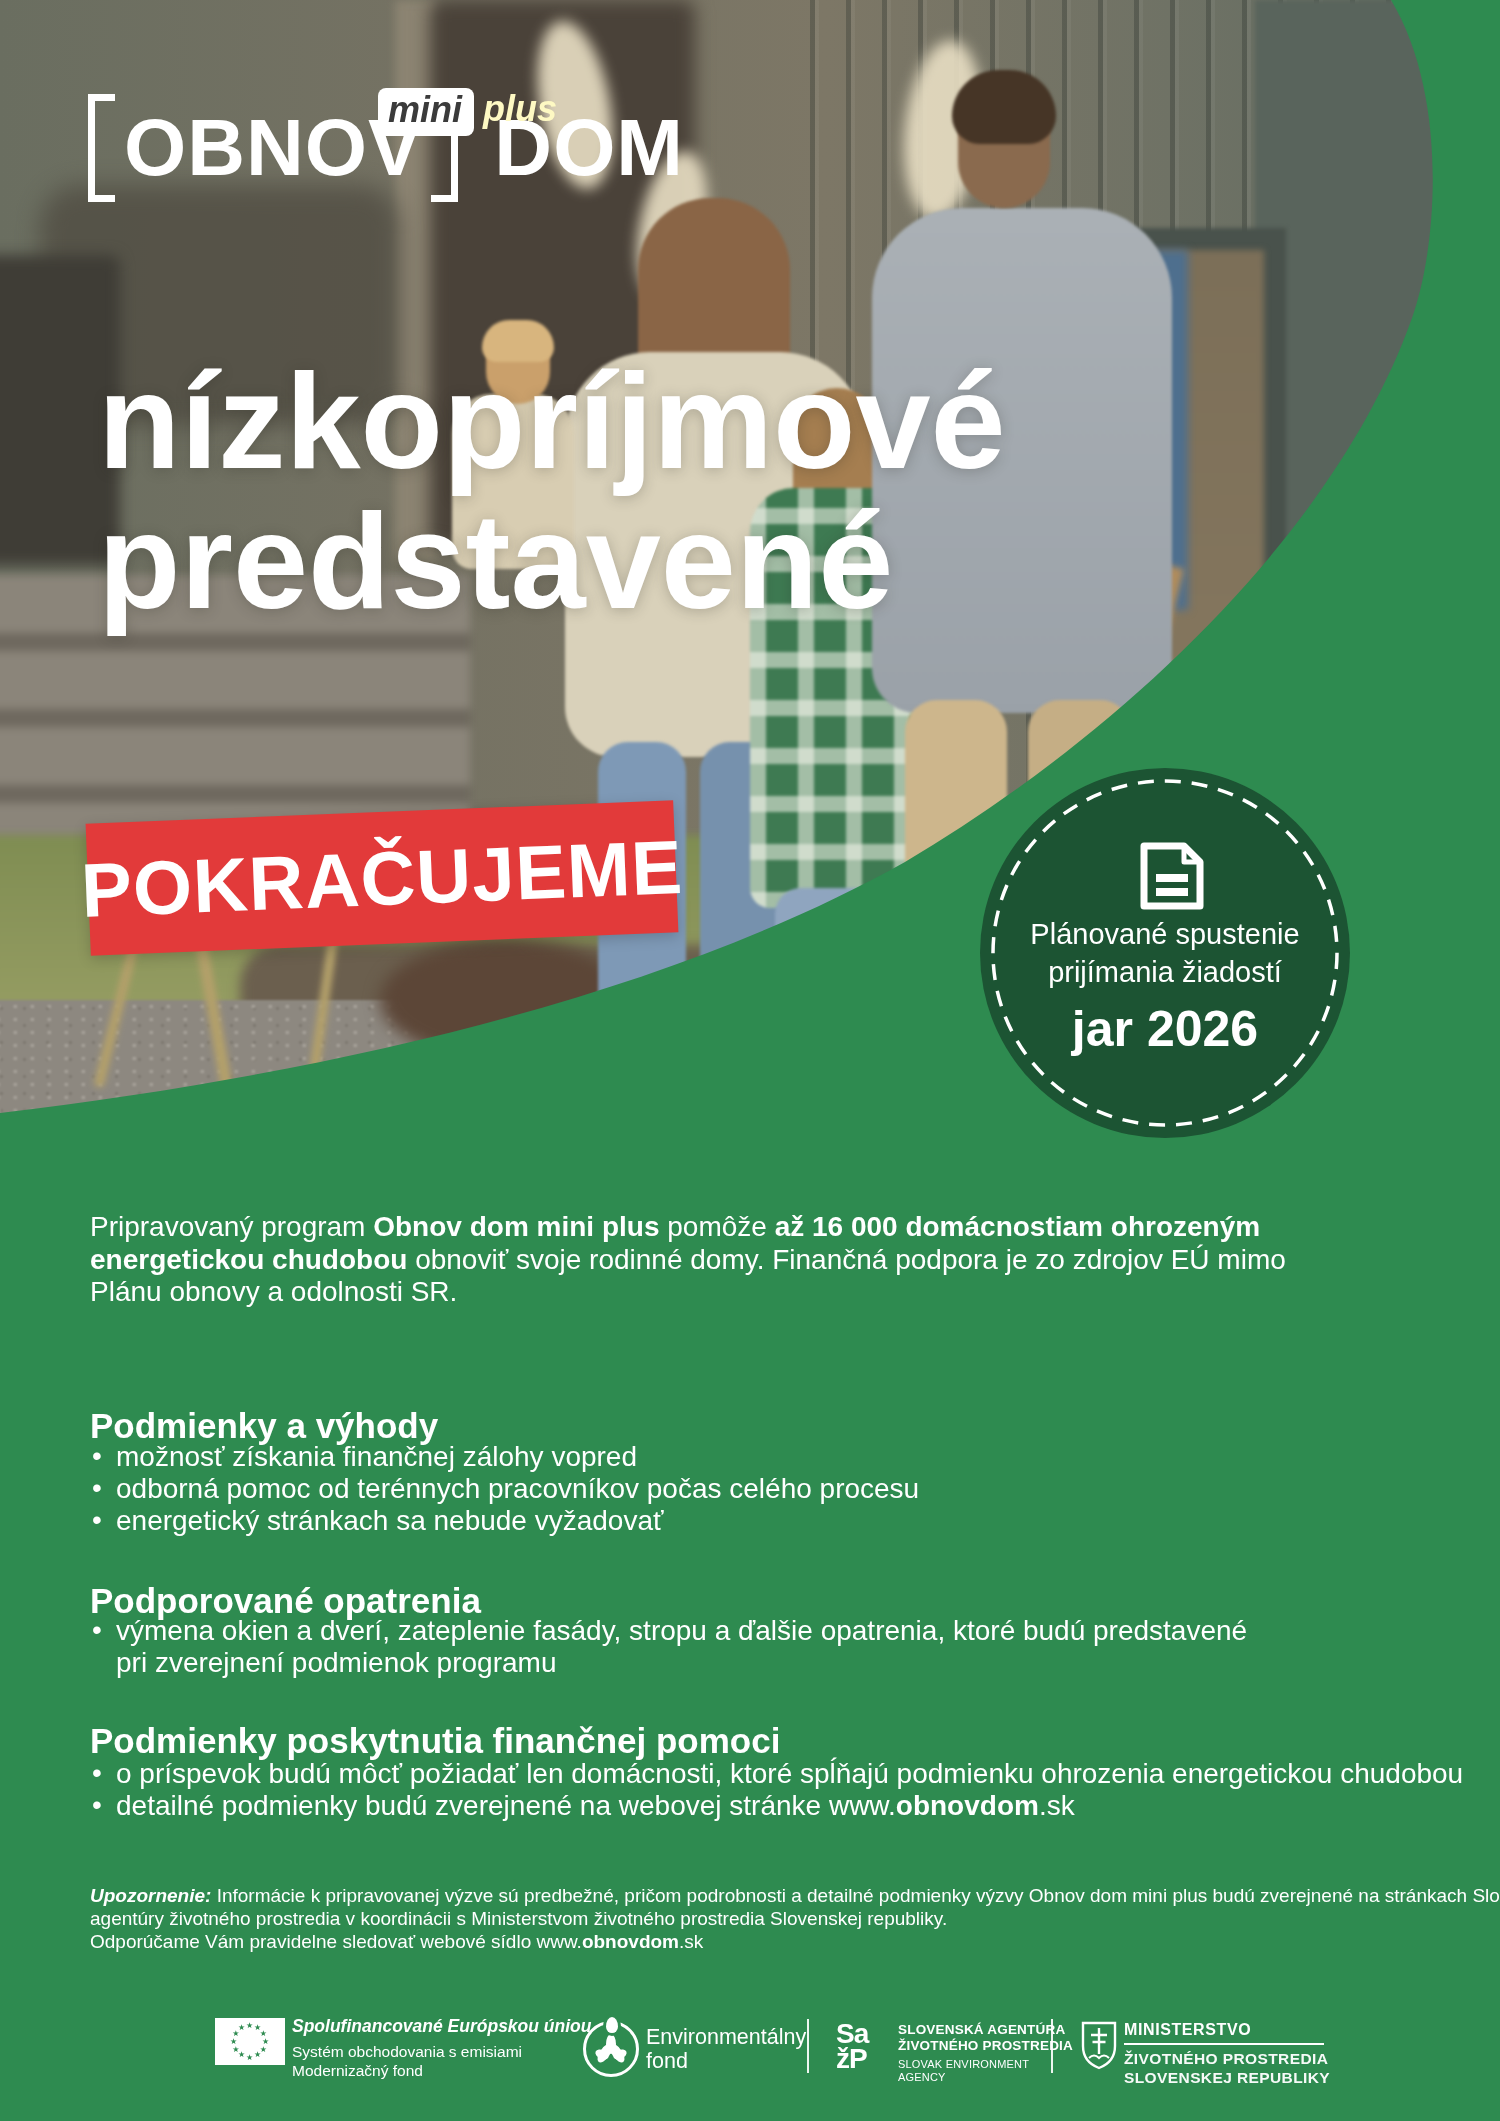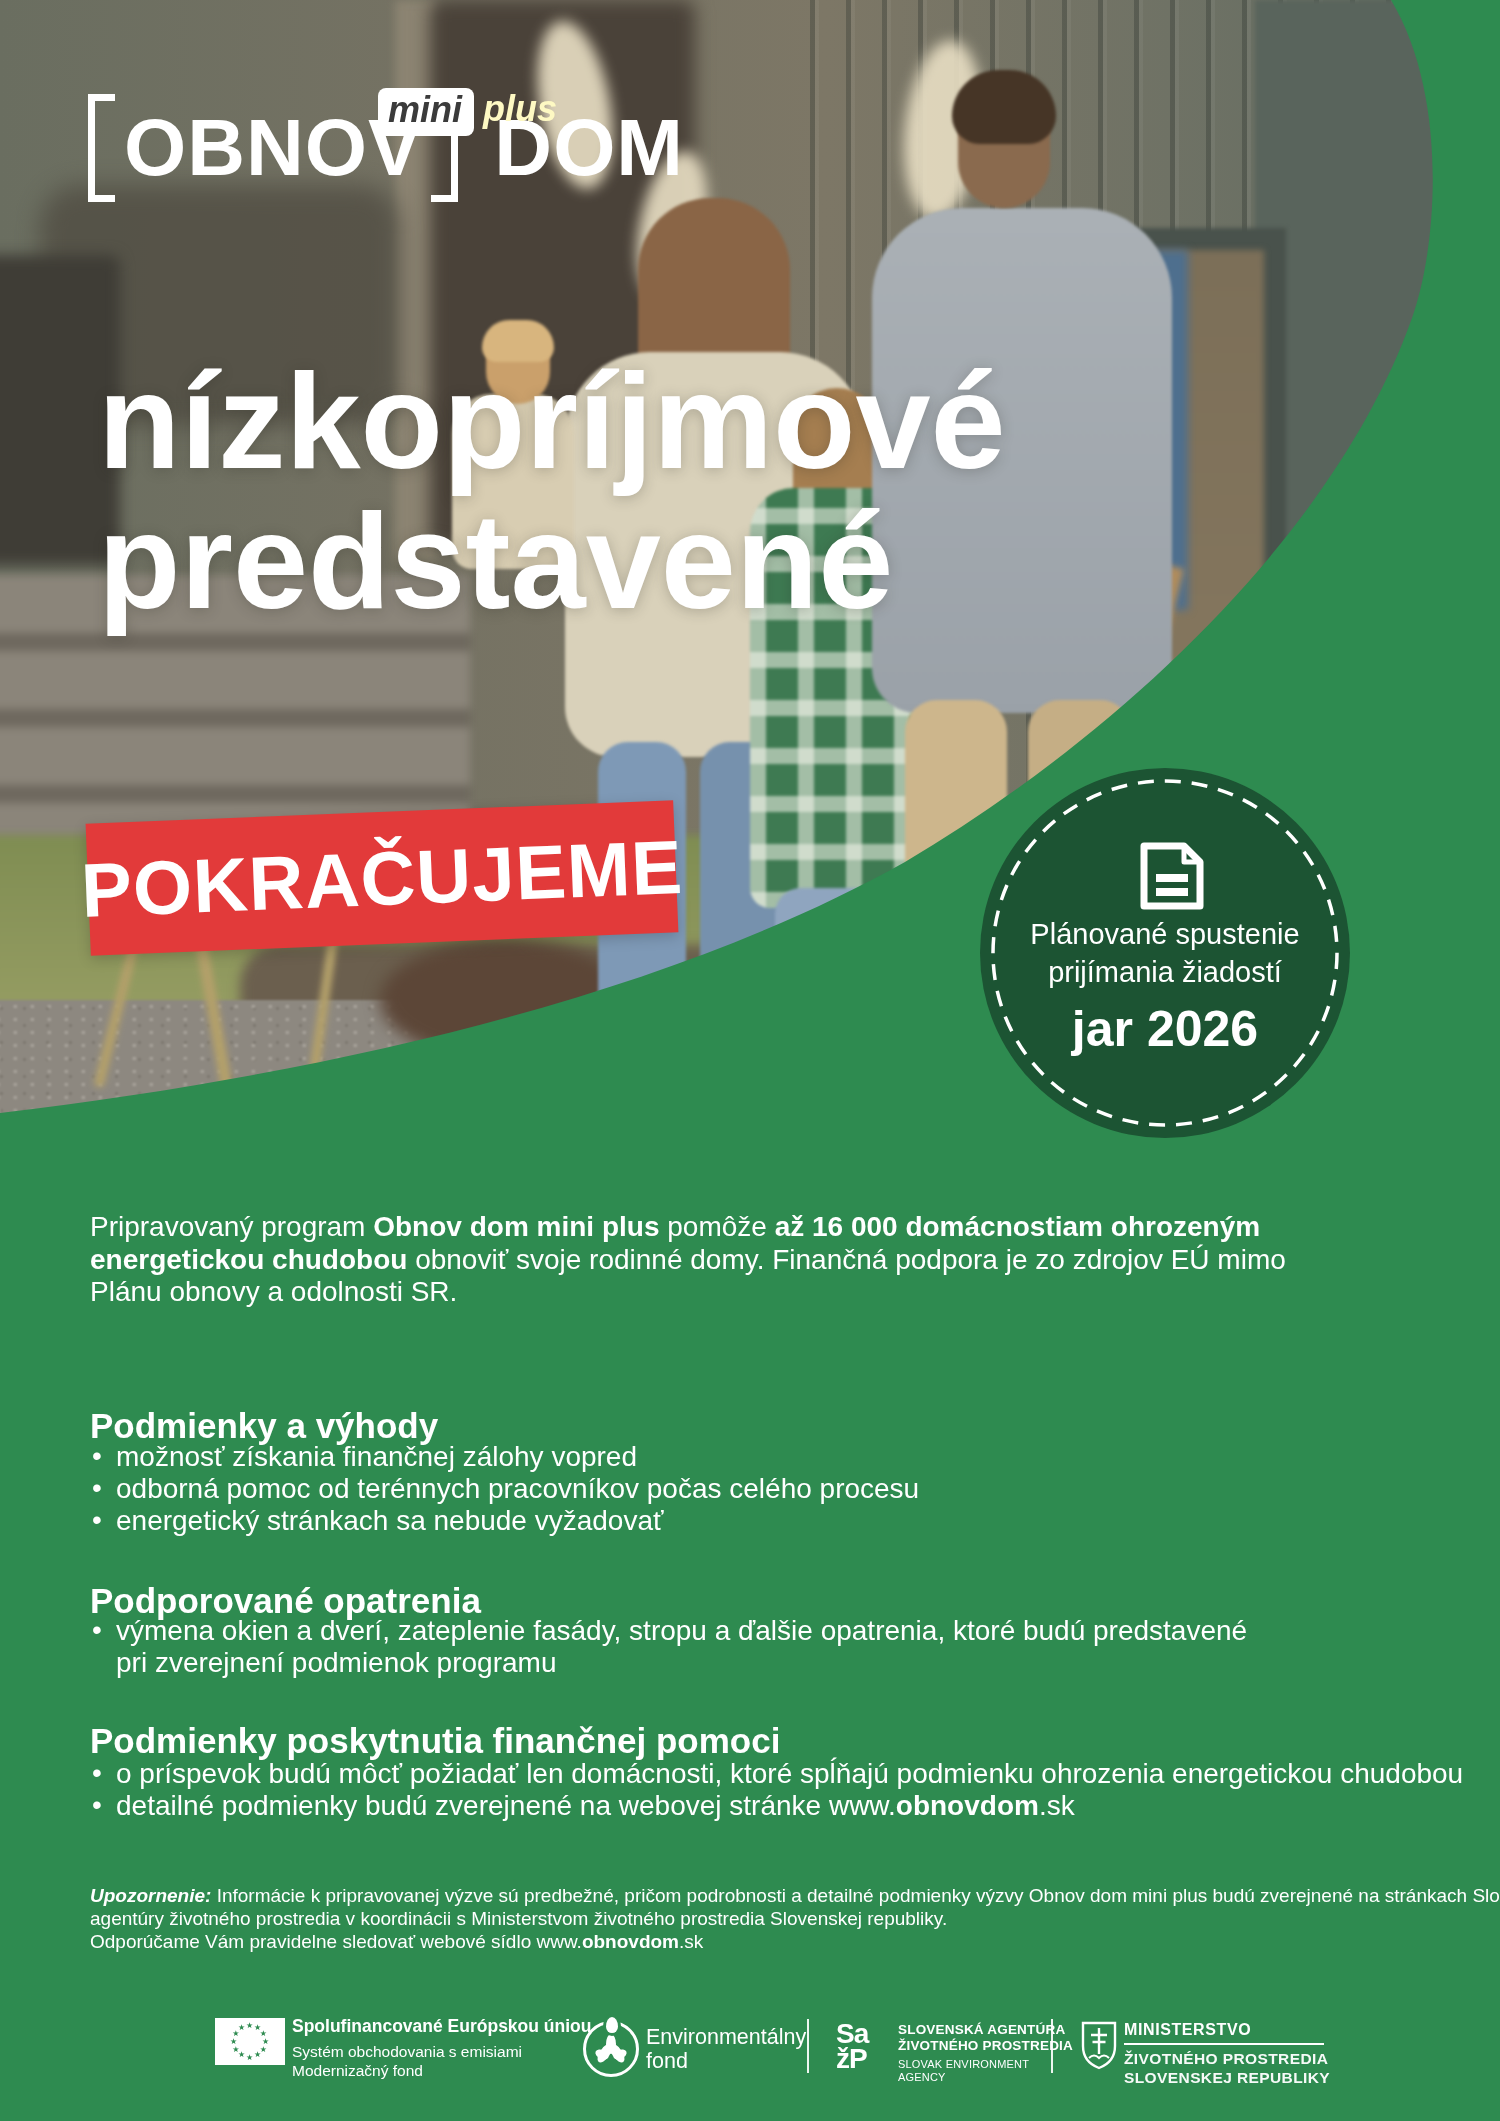--- a/index.html
+++ b/index.html
@@ -80,21 +80,21 @@
   .intro{left:90px;top:1211px;z-index:5;font-size:28px;line-height:32.5px;white-space:nowrap;}
   .sec-h{z-index:5;font-size:35px;font-weight:bold;line-height:40px;white-space:nowrap;}
   .bullets{z-index:5;font-size:28px;line-height:32px;}
   .bullet{position:relative;padding-left:26px;white-space:nowrap;}
   .bullet .dot{position:absolute;left:2px;top:-1px;}
   .notice{left:90px;top:1884px;z-index:5;font-size:19px;line-height:23.2px;white-space:nowrap;}
   
   .eu-flag{left:215px;top:2018px;width:70px;height:47px;background:#fff;z-index:5;}
   .eu-flag span{position:absolute;color:#2e8b50;font-size:8px;line-height:8px;}
   .eu-text{left:292px;top:2016px;z-index:5;}
-  .eu-title{font-size:17.5px;font-weight:bold;line-height:21px;}
+  .eu-title{font-size:17.5px;font-weight:bold;line-height:21px;font-style:italic;}
   .eu-sub{font-size:15.5px;line-height:19px;}
   .eu-sub.first{margin-top:5px;}
   .env-logo{left:583px;top:2021px;width:50px;height:50px;border:3px solid #fff;border-radius:50%;z-index:5;}
   .env-logo i{position:absolute;background:#fff;border-radius:50%;}
   .env-drop{left:20px;top:-7px;width:12px;height:16px;background:#fff;position:absolute;
             border-radius:50% 50% 50% 50%/60% 60% 40% 40%;box-shadow:0 0 0 3px #2e8b50;}
   .env-text{left:646px;top:2025px;z-index:5;font-size:21.5px;font-weight:normal;line-height:24px;}
   .fdiv{width:2px;height:54px;background:rgba(255,255,255,.92);top:2019px;z-index:5;}
   .sazp-mark{left:836px;top:2021px;z-index:5;font-size:28px;font-weight:bold;line-height:25px;letter-spacing:-1px;}
   .sazp-text{left:898px;top:2022px;z-index:5;}

